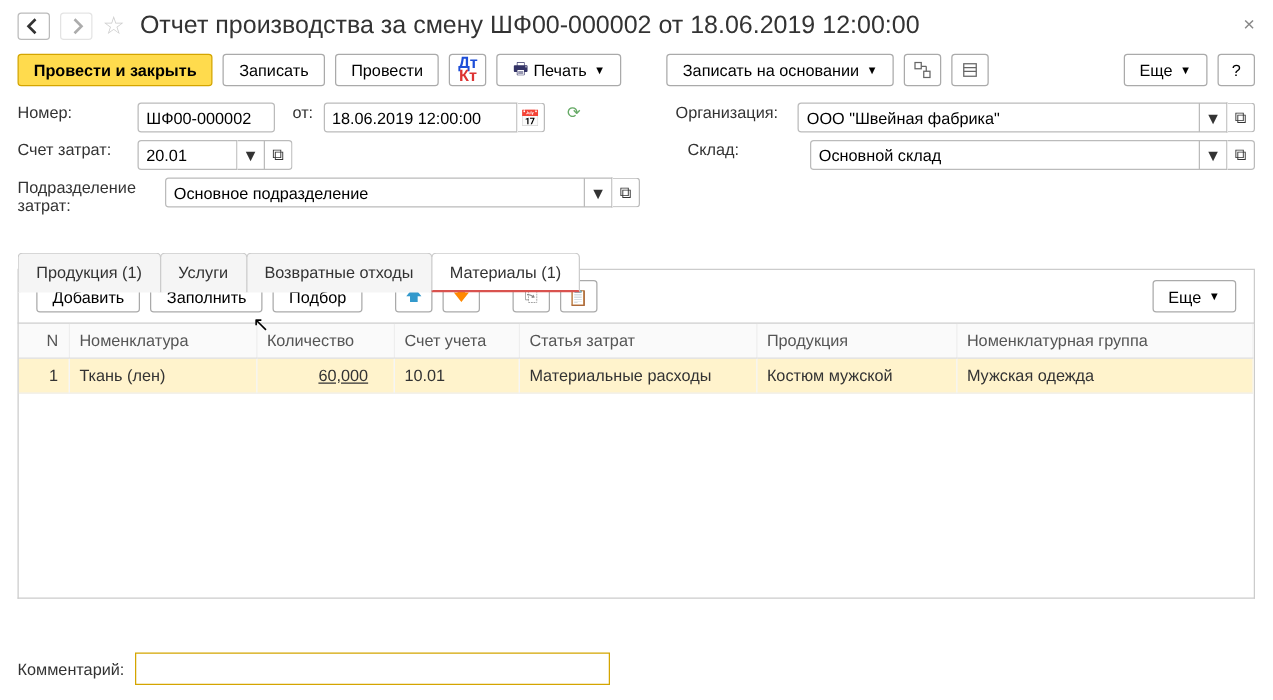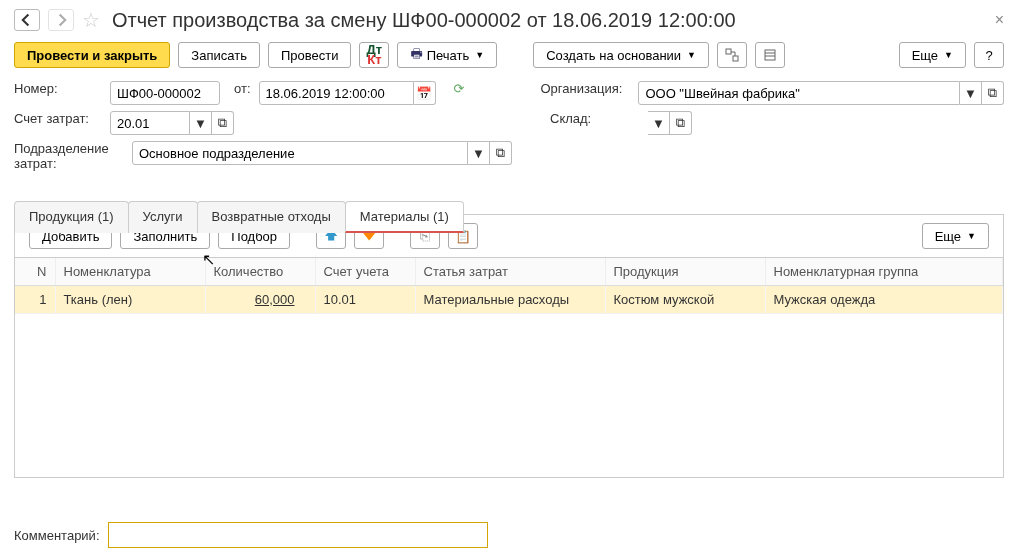--- a/index.html
+++ b/index.html
@@ -39,21 +39,21 @@
 td { padding: 6px 8px; border-bottom: 1px solid #f0f0f0; border-right: 1px solid #f5f5f5; }
 th.num, td.num { text-align: right; width: 40px; }
 td.qty { text-align: right; padding-right: 20px; text-decoration: underline; }
 tr.selected td { background: #fff3cc; }
 
 .comment-row { position: absolute; bottom: 12px; left: 14px; right: 14px; display: flex; align-items: center; gap: 8px; }
 .comment-input { flex: 0 0 380px; border: 1px solid #d4a500; height: 26px; padding: 3px 6px; background: #fff; }
 
 svg.ic { width: 14px; height: 14px; }
 .dtkt { font-size: 10px; line-height: 9px; font-weight: bold; }
-.dt { color: #14532d; }
+.dt { color: #1d4ed8; }
 .kt { color: #d33; }
 .print-ic { color: #336; }
 .arrow-up { color: #39c; }
 .arrow-down { color: #f80; }
 .copy-ic, .copy2-ic { color: #888; }
 
 .cursor-overlay { position: absolute; left: 202px; top: 250px; pointer-events: none; font-size: 16px; color: #000; }
 </style>
 </head>
 <body>
@@ -81,21 +81,21 @@
   <button class="btn icon-only">
     <span class="dtkt"><span class="dt">Дт</span><br><span class="kt">Кт</span></span>
   </button>
   <button class="btn">
     <span class="print-ic">🖶</span>
     <span>Печать</span>
     <span class="caret">▼</span>
   </button>
   <div style="width:20px"></div>
   <button class="btn">
-    <span>Создать на основании</span>
+    <span>Записать на основании</span>
     <span class="caret">▼</span>
   </button>
   <button class="btn icon-only">
     <svg class="ic" viewBox="0 0 14 14">
         <rect x="1" y="1" width="5" height="5" fill="none" stroke="#666"></rect>
         <rect x="8" y="8" width="5" height="5" fill="none" stroke="#666"></rect>
         <path d="M6 4h4M10 4v4" stroke="#666"></path>
       </svg>
   </button>
   <button class="btn icon-only">
@@ -143,20 +143,21 @@
     <div class="addon-btn">
         <span class="caret">▼</span>
       </div>
     <div class="addon-btn">
         <span>⧉</span>
       </div>
   </div>
   <div style="width:300px"></div>
   <span class="form-label" style="width:90px">Склад:</span>
   <div class="input-group" style="flex:1">
+    <input class="text-input" style="flex: 1 1 0%;" value="Основной склад">
     <div class="addon-btn">
         <span class="caret">▼</span>
       </div>
     <div class="addon-btn">
         <span>⧉</span>
       </div>
   </div>
 </div>
 
 <div class="form-row" style="align-items:flex-start">

